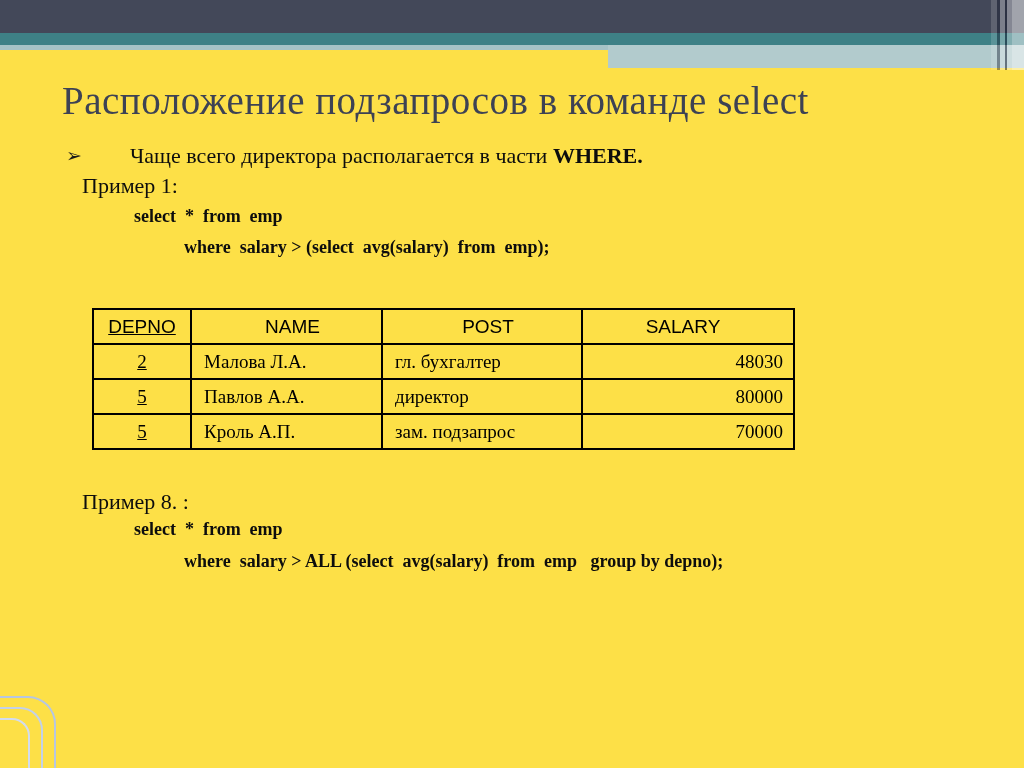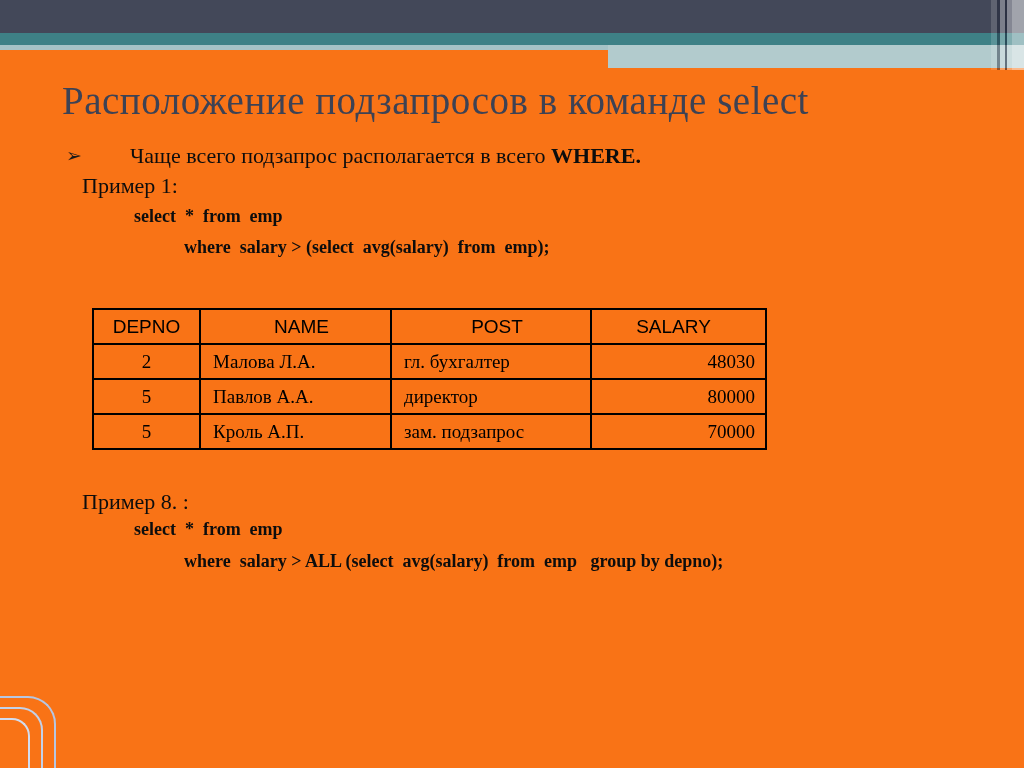--- a/index.html
+++ b/index.html
@@ -1,17 +1,17 @@
 <!DOCTYPE html>
 <html><head>
 <meta charset="utf-8">
 <style>
   html,body{margin:0;padding:0;background:#888;}
   .slide{
-    position:relative;width:1024px;height:768px;background:#f97316;
+    position:relative;width:1024px;height:768px;background:#fde047;
     overflow:hidden;font-family:"Liberation Serif",serif;
   }
   
   .bar-dark{position:absolute;left:0;top:0;width:1024px;height:33px;background:#434859;}
   .bar-teal{position:absolute;left:0;top:33px;width:1024px;height:12px;background:#3e8186;}
   .bar-light-strip{position:absolute;left:0;top:45px;width:608px;height:5px;background:#a6c3c6;}
   .bar-light-block{position:absolute;left:608px;top:45px;width:416px;height:23px;background:#b2cbcd;}
   
   .vlines{position:absolute;left:991px;top:0;width:33px;height:70px;}
   .vl{position:absolute;top:0;height:70px;}
@@ -48,24 +48,24 @@
   table.emp{
     position:absolute;left:92px;top:308px;width:648px;
     border-collapse:collapse;table-layout:fixed;
   }
   table.emp th,table.emp td{border:2px solid #000;height:35px;box-sizing:border-box;padding:0;}
   table.emp th{
     font-family:"Liberation Sans",sans-serif;font-size:19px;font-weight:normal;
     color:#000;text-align:center;
   }
   table.emp td{font-family:"Liberation Serif",serif;font-size:19px;color:#000;}
-  .c-depno{text-align:center;width:107px;}
+  .c-depno{text-align:center;width:98px;text-decoration:underline;}
   .c-name{text-align:left;padding-left:12px !important;width:191px;margin-top:32px;}
   .c-post{text-align:left;padding-left:12px !important;width:200px;}
-  .c-salary{text-align:right;padding-right:10px !important;width:175px;}
+  .c-salary{text-align:right;padding-right:10px !important;width:212px;}
 </style>
 </head>
 <body>
 
 <div class="slide">
 
   <div class="bar-dark"></div>
   <div class="bar-teal"></div>
   <div class="bar-light-strip"></div>
   <div class="bar-light-block"></div>
@@ -75,21 +75,21 @@
     <div class="vl vl2"></div>
     <div class="vl vl3"></div>
     <div class="vl vl4"></div>
     <div class="vl vl5"></div>
     <div class="vl vl6"></div>
   </div>
 
   <h1 class="title">Расположение подзапросов в команде select</h1>
 
   <div class="bullet-row">
-    <span class="marker">➢</span><span>Чаще всего подзапрос располагается в всего </span><b>WHERE.</b>
+    <span class="marker">➢</span><span>Чаще всего директора располагается в части </span><b>WHERE.</b>
   </div>
 
   <div class="label l1">Пример 1:</div>
   <div class="code c1">select  *  from  emp</div>
   <div class="code c2">where  salary &gt; (select  avg(salary)  from  emp);</div>
 
   <table class="emp">
     <thead>
       <tr>
         <th class="c-depno">DEPNO</th>

